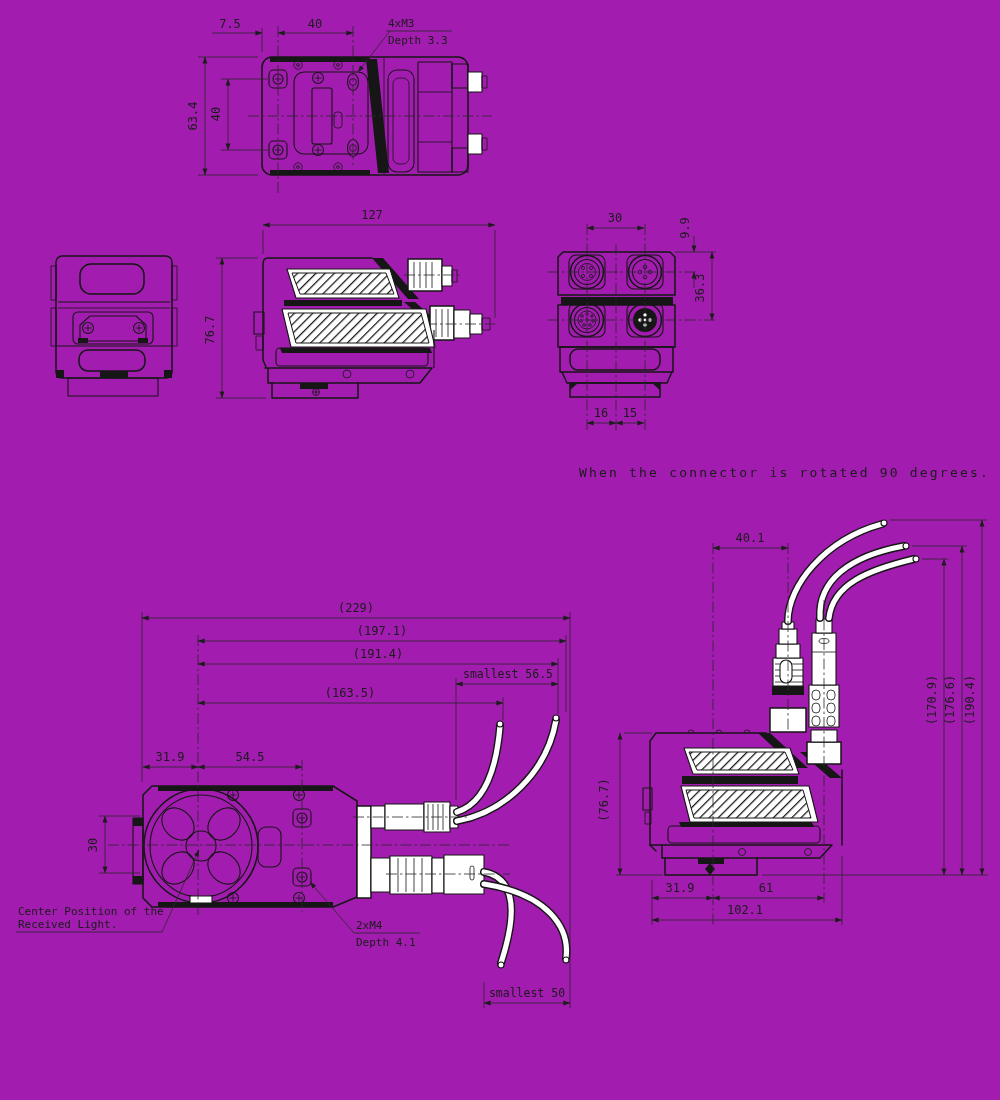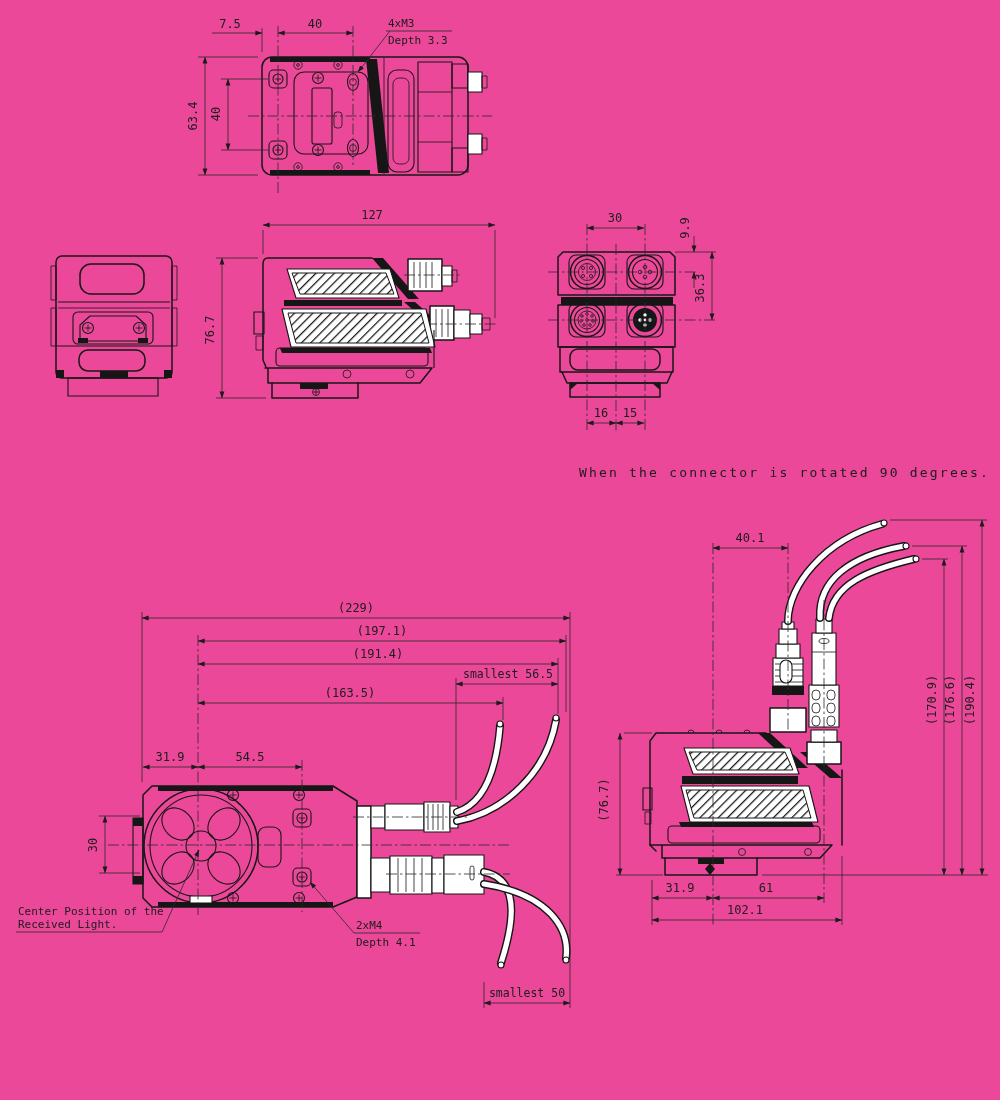--- a/index.html
+++ b/index.html
@@ -1,16 +1,16 @@
 <!DOCTYPE html>
 <html><head>
 <meta charset="utf-8">
 <style>
   html,body{margin:0;padding:0;background:#fff;}
-  .stage{width:1000px;height:1100px;position:relative;background:#ec4899;overflow:hidden;}
+  .stage{width:1000px;height:1100px;position:relative;background:#a21caf;overflow:hidden;}
   svg{display:block;}
   .o  {fill:none;stroke:#161616;stroke-width:1.5;stroke-linejoin:round;stroke-linecap:round;}
   .o2 {fill:none;stroke:#161616;stroke-width:1.1;stroke-linejoin:round;}
   .o3 {fill:none;stroke:#161616;stroke-width:.8;stroke-linejoin:round;}
   .wo {fill:#fff;stroke:#161616;stroke-width:1.5;stroke-linejoin:round;}
   .wo2{fill:#fff;stroke:#161616;stroke-width:1.1;stroke-linejoin:round;}
   .blk{fill:#161616;stroke:none;}
   .dim{stroke:#2a2a2a;stroke-width:.8;fill:none;}
   .cl {stroke:#2a2a2a;stroke-width:.8;fill:none;stroke-dasharray:11 3 2.5 3;}
   .cabo{fill:none;stroke:#161616;stroke-width:8;stroke-linecap:round;}

